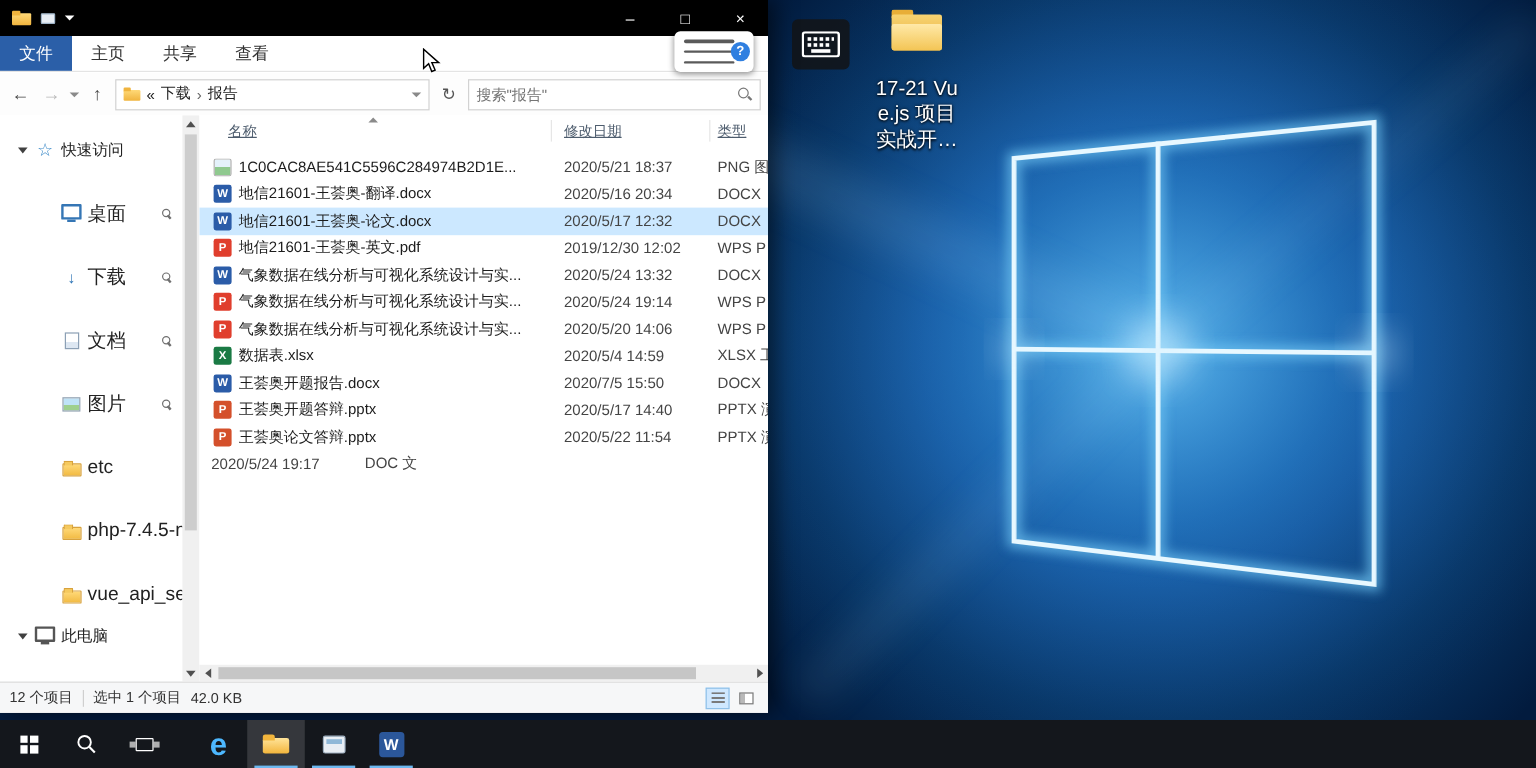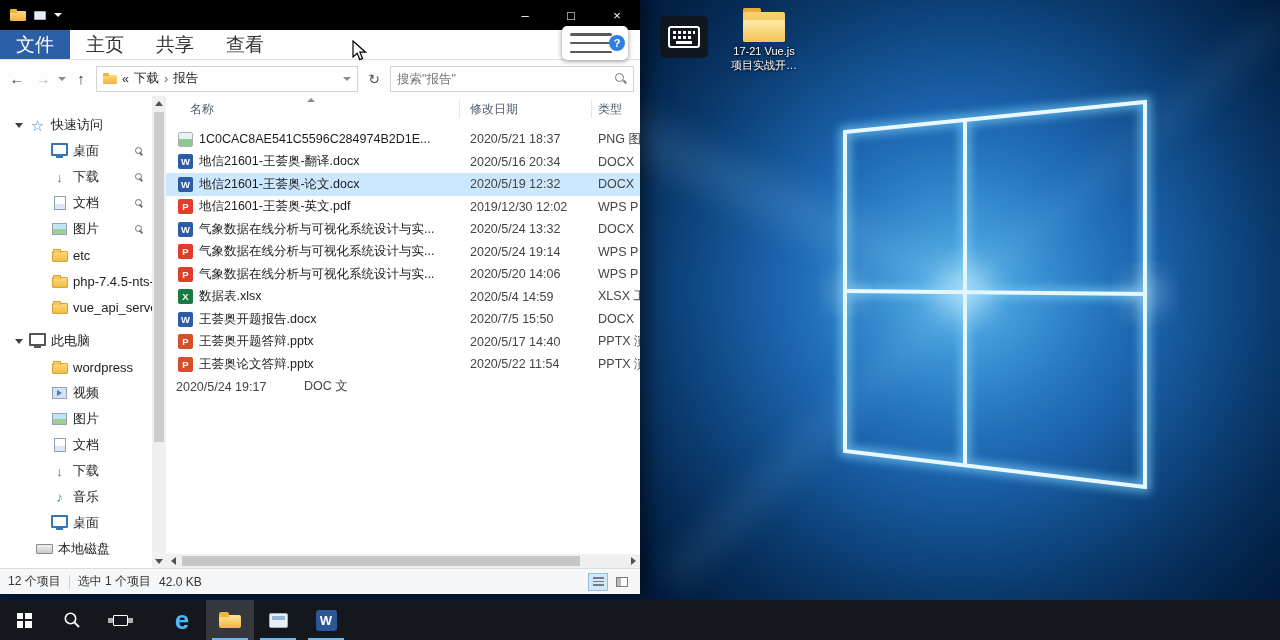--- a/index.html
+++ b/index.html
@@ -12,38 +12,38 @@
   .wall-svg { position:absolute; left:640px; top:0; }
 
   
   .kbd-btn { position:absolute; left:660px; top:16px; width:48px; height:42px; border-radius:5px;
     background:rgba(18,20,24,.88); display:flex; align-items:center; justify-content:center; }
   .desk-shortcut { position:absolute; left:728px; top:8px; width:72px; text-align:center; }
   .desk-folder { width:46px; height:36px; margin:0 auto; position:relative; }
   .desk-folder .back { position:absolute; inset:4px 2px 2px 2px; background:linear-gradient(#f7d372,#e8ae37); border-radius:2px; }
   .desk-folder .tab { position:absolute; top:0; left:2px; width:18px; height:7px; background:#e8ae37; border-radius:2px 2px 0 0; }
   .desk-folder .front { position:absolute; left:2px; right:2px; bottom:2px; height:22px; background:linear-gradient(#ffe9a8,#f3c círc55); background:linear-gradient(#ffe9a8,#f3c555); border-radius:2px; }
-  .desk-label { margin-top:1px; color:#fff; font-size:11px; line-height:1.25; text-shadow:0 1px 2px rgba(0,0,0,.9), 0 0 3px rgba(0,0,0,.8); word-break:break-all; }
+  .desk-label { margin-top:19px; color:#fff; font-size:17px; line-height:1.25; text-shadow:0 1px 2px rgba(0,0,0,.9), 0 0 3px rgba(0,0,0,.8); word-break:break-all; }
 
   
   #explorer { position:absolute; left:0; top:0; width:640px; height:594px; background:#fff;
     box-shadow: 6px 0 18px rgba(0,0,0,.55); }
 
   .titlebar { position:absolute; left:0; top:0; right:0; height:30px; background:#000; display:flex; align-items:center; color:#fff; }
   .tb-icons { display:flex; align-items:center; gap:8px; padding-left:10px; }
   .tb-folder { width:16px; height:12px; position:relative; }
   .tb-folder::before { content:""; position:absolute; inset:2px 0 0 0; background:linear-gradient(#ffd978,#f0b43e); border-radius:1px; }
   .tb-folder::after { content:""; position:absolute; top:0; left:0; width:7px; height:4px; background:#f0b43e; border-radius:1px 1px 0 0; }
   .tb-mini { width:12px; height:9px; background:#e8eef5; border:1px solid #9fb4c8; border-radius:1px; }
   .caret-w { width:0; height:0; border-left:4px solid transparent; border-right:4px solid transparent; border-top:4px solid #fff; }
   .caption { margin-left:auto; display:flex; height:30px; }
   .cap-btn { width:46px; height:30px; display:flex; align-items:center; justify-content:center; color:#fff; font-size:13px; }
 
   .menubar { position:absolute; left:0; top:30px; right:0; height:30px; background:#fff; border-bottom:1px solid #e4e4e4; display:flex; align-items:stretch; }
-  .mtab { padding:0 16px; display:flex; align-items:center; font-size:19px; color:#333; }
+  .mtab { padding:0 16px; display:flex; align-items:center; font-size:14px; color:#333; }
   .mtab.active { background:#2b5fa8; color:#fff; }
 
   .addressbar { position:absolute; left:0; top:61px; right:0; height:35px; background:#fdfdfd; display:flex; align-items:center; padding:0 6px; gap:4px; }
   .nav-glyph { width:22px; text-align:center; font-size:15px; color:#444; }
   .nav-glyph.disabled { color:#b9b9b9; }
   .nav-caret { width:0;height:0;border-left:4px solid transparent;border-right:4px solid transparent;border-top:4px solid #8a8a8a; }
   .addr-box { height:26px; width:262px; border:1px solid #d2d2d2; background:#fff; display:flex; align-items:center; padding:0 6px; gap:5px; font-size:12.5px; color:#222; }
   .addr-folder { width:14px; height:11px; position:relative; flex:none; }
   .addr-folder::before { content:""; position:absolute; inset:2px 0 0 0; background:linear-gradient(#ffd978,#f0b43e); border-radius:1px; }
   .addr-folder::after { content:""; position:absolute; top:0; left:0; width:6px; height:3px; background:#f0b43e; border-radius:1px 1px 0 0; }
@@ -53,21 +53,21 @@
   .search-box { height:26px; flex:1; border:1px solid #d2d2d2; background:#fff; display:flex; align-items:center; padding:0 6px; }
   .search-box input { border:none; outline:none; flex:1; font-size:12.5px; color:#8a8a8a; font-family:inherit; background:transparent; }
   .mag { width:13px; height:13px; position:relative; flex:none; }
   .mag::before { content:""; position:absolute; left:1px; top:1px; width:7px; height:7px; border:1.5px solid #777; border-radius:50%; }
   .mag::after { content:""; position:absolute; left:8.5px; top:8.5px; width:4px; height:1.5px; background:#777; transform:rotate(45deg); }
 
   .main { position:absolute; left:0; top:96px; right:0; bottom:26px; overflow:hidden; }
 
   
   .sidebar { position:absolute; left:0; top:0; bottom:0; width:152px; overflow:hidden; padding-top:16px; background:#fff; }
-  .si { height:26px; display:flex; align-items:center; gap:5px; padding-left:14px; position:relative; font-size:13px; color:#222; white-space:nowrap; }
+  .si { height:26px; display:flex; align-items:center; gap:5px; padding-left:14px; position:relative; font-size:16px; color:#222; white-space:nowrap;margin-top:27px; }
   .si[data-level="1"] { padding-left:36px; }
   .si[data-level="0"] { margin-top:8px; font-size:13px; }
   .si[data-level="0"]:first-child { margin-top:0; }
   .expander { width:10px; display:flex; justify-content:center; flex:none; }
   .tri-down { width:0; height:0; border-left:4px solid transparent; border-right:4px solid transparent; border-top:5px solid #404040; }
   .pinicon { position:absolute; right:9px; width:9px; height:9px; }
   .pinicon::before { content:""; position:absolute; left:1px; top:0; width:5px; height:5px; border:1.2px solid #707070; border-radius:50%; }
   .pinicon::after { content:""; position:absolute; left:5.5px; top:5px; width:1.5px; height:4px; background:#707070; transform:rotate(-40deg); }
   .sicon { width:17px; height:16px; display:inline-flex; align-items:center; justify-content:center; flex:none; position:relative; font-size:13px; line-height:1; }
   .sicon.star::before { content:"☆"; color:#3f8cc9; font-size:15px; }
@@ -93,21 +93,21 @@
   .vs-thumb { position:absolute; left:2px; width:10px; top:16px; height:330px; background:#cdcdcd; }
   .tri-up-s { width:0;height:0;border-left:4px solid transparent;border-right:4px solid transparent;border-bottom:5px solid #505050; }
   .tri-down-s { width:0;height:0;border-left:4px solid transparent;border-right:4px solid transparent;border-top:5px solid #505050; }
   .tri-left-s { width:0;height:0;border-top:4px solid transparent;border-bottom:4px solid transparent;border-right:5px solid #505050; }
   .tri-right-s { width:0;height:0;border-top:4px solid transparent;border-bottom:4px solid transparent;border-left:5px solid #505050; }
 
   
   .filearea { position:absolute; left:166px; right:0; top:0; bottom:0; overflow:hidden; }
   .sort-caret { position:absolute; top:2px; left:141px; width:0;height:0; border-left:4px solid transparent;border-right:4px solid transparent;border-bottom:4px solid #8a8a8a; }
   .lheader { position:absolute; left:0; right:0; top:0; height:26px; display:flex; align-items:center; font-size:12px; color:#4e5d6e; }
-  .hcell { height:18px; display:flex; align-items:center; border-right:1px solid #e6e6e6; padding-left:24px; }
+  .hcell { height:18px; display:flex; align-items:center; border-right:1px solid #e6e6e6; padding-left:24px;text-decoration:underline; }
   .hcell.h-name { width:294px; }
   .hcell.h-date { width:132px; padding-left:10px; }
   .hcell.h-type { flex:1; padding-left:6px; border-right:none; }
   .rows { position:absolute; left:0; right:0; top:32px; bottom:14px; overflow:hidden; }
   .frow { height:22.5px; display:flex; align-items:center; font-size:12.5px; color:#1c1c1c; }
   .frow.selected { background:#cce8ff; }
   .c-name { width:294px; display:flex; align-items:center; gap:6px; padding-left:12px; white-space:nowrap; overflow:hidden; }
   .c-date { width:132px; color:#444; padding-left:10px; white-space:nowrap; }
   .c-type { flex:1; color:#444; padding-left:6px; white-space:nowrap; overflow:hidden; }
   .ficon { width:15px; height:15px; flex:none; display:flex; align-items:center; justify-content:center; border-radius:2px; color:#fff; font-size:9.5px; font-weight:bold; }
@@ -467,21 +467,21 @@
             </span>
             <span class="c-date">2020/5/16 20:34</span>
             <span class="c-type">DOCX</span>
           </div>
 
           <div class="frow selected">
             <span class="c-name">
               <span class="ficon docx"></span>
               <span>地信21601-王荟奥-论文.docx</span>
             </span>
-            <span class="c-date">2020/5/19 12:32</span>
+            <span class="c-date">2020/5/17 12:32</span>
             <span class="c-type">DOCX</span>
           </div>
 
           <div class="frow">
             <span class="c-name">
               <span class="ficon pdf"></span>
               <span>地信21601-王荟奥-英文.pdf</span>
             </span>
             <span class="c-date">2019/12/30 12:02</span>
             <span class="c-type">WPS P</span>

